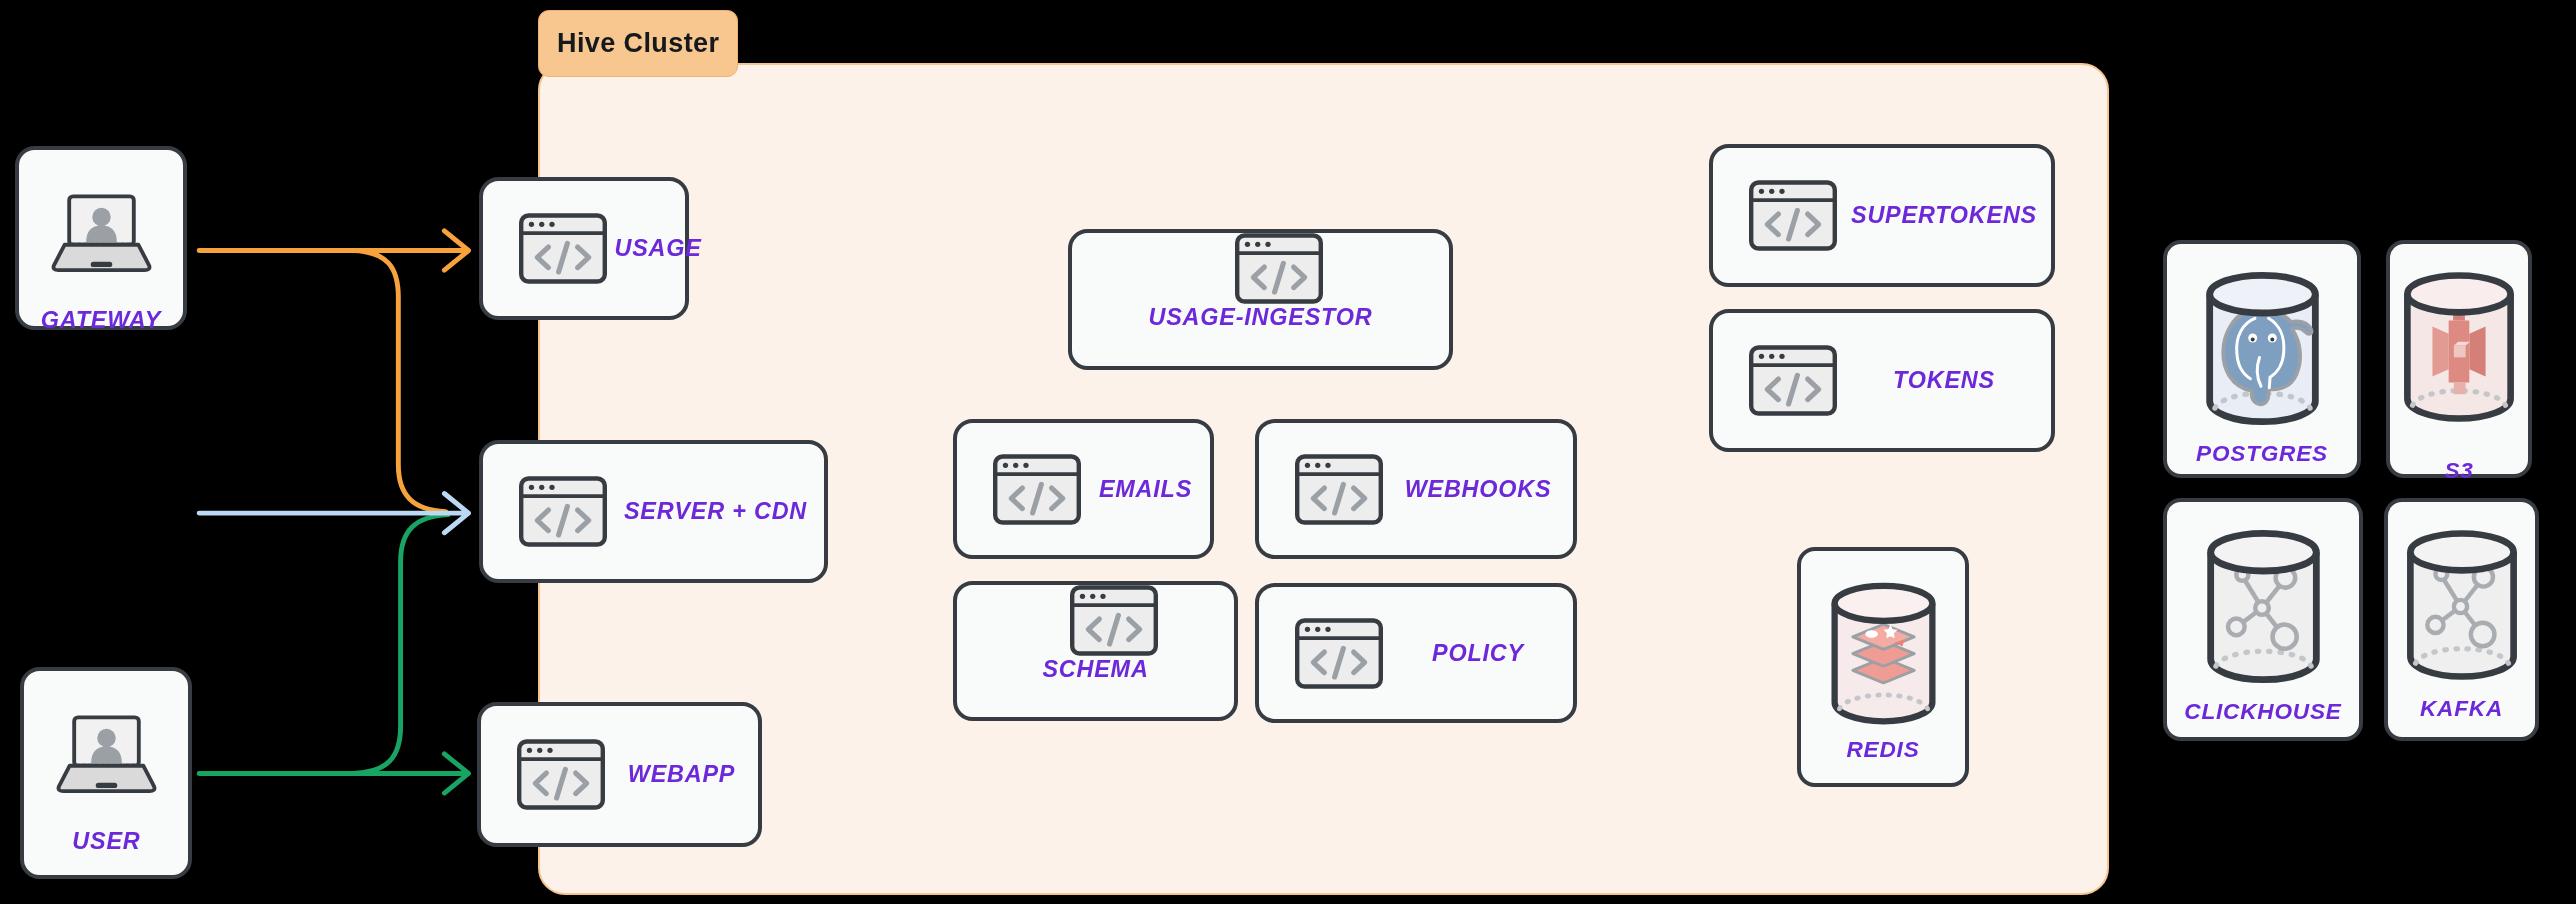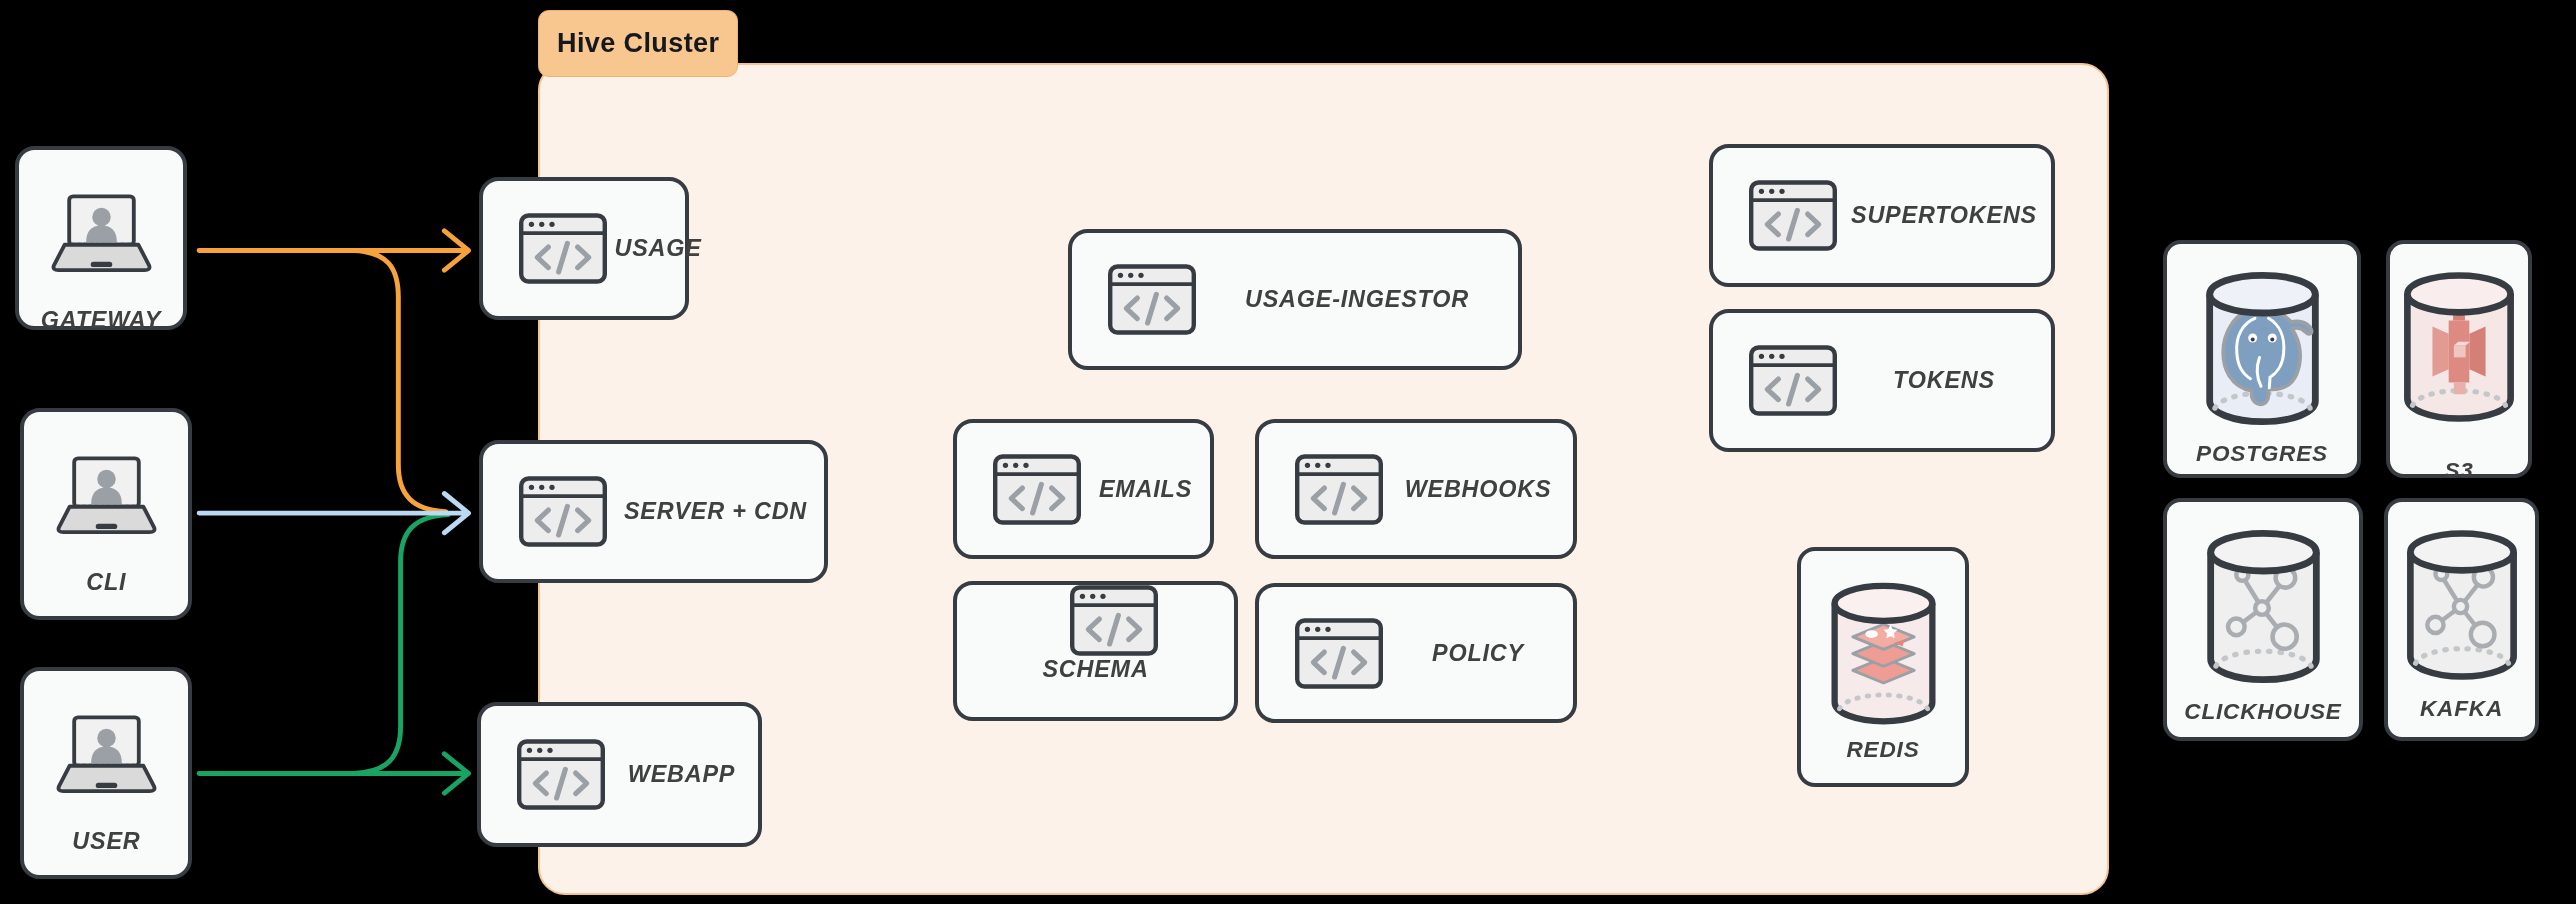--- a/index.html
+++ b/index.html
@@ -8,21 +8,21 @@
   
   .cluster{position:absolute;left:538px;top:63px;width:1567px;height:828px;
            background:#fdf2e9;border:2.3px solid #f6c48e;border-radius:27px;z-index:1;}
   .cluster-pill{position:absolute;left:538px;top:9.8px;height:41px;z-index:4;
                 background:#f7c78f;border:1.5px solid #eeb272;border-radius:10.6px;
                 display:flex;align-items:center;padding:12px 18px;
                 font-size:27px;font-weight:600;color:#15191d;letter-spacing:0.4px;}
   
   .node{position:absolute;background:#f9fbfb;border:4.5px solid #363c42;z-index:3;
         box-sizing:border-box;display:flex;}
-  .lbl{font-style:italic;font-weight:600;color:#404040;letter-spacing:0.8px;}
+  .lbl{font-style:italic;font-weight:600;color:#6d28d9;letter-spacing:0.8px;}
   
   .client{width:172px;border-radius:19.6px;flex-direction:column;align-items:center;
           justify-content:flex-start;padding-top:44px;}
   .client .icon{width:115px;height:80px;}
   .client .lbl{margin-top:33px;font-size:23.4px;}
   
   .svc{border-radius:19.6px;flex-direction:row;align-items:center;}
   .svc .icon{width:88px;height:71px;margin-left:36px;flex:0 0 auto;}
   .svc .lbl{flex:1;text-align:center;font-size:23.4px;padding:0 7.5px;}
   
@@ -30,21 +30,21 @@
   .db .icon{flex:0 0 auto;}
   .db .lbl{margin-top:10.6px;font-size:22.6px;}
   .icon svg{display:block;width:100%;height:100%;}
   
   #n-gateway{left:15px;top:146px;height:184px;}
   #n-cli{left:20.4px;top:408px;height:212px;}
   #n-user{left:20.4px;top:667px;height:212px;}
   #b-usage{left:479px;top:177px;width:210px;height:143px;}
   #b-server-cdn{left:479px;top:440px;width:349px;height:143px;}
   #b-webapp{left:477px;top:702px;width:285px;height:145px;}
-  #b-usage-ingestor{left:1068px;top:229px;width:454px;height:141px;}
+  #b-usage-ingestor{left:1068px;top:229px;width:385px;height:141px;flex-direction:column;}
   #b-emails{left:953px;top:419px;width:261px;height:140px;}
   #b-webhooks{left:1255px;top:419px;width:322px;height:140px;}
   #b-schema{left:953px;top:581px;width:285px;height:140px;flex-direction:column;}
   #b-policy{left:1255px;top:583px;width:322px;height:140px;}
   #b-supertokens{left:1709px;top:144px;width:346px;height:143px;}
   #b-tokens{left:1709px;top:309px;width:346px;height:143px;}
   #b-redis{left:1797px;top:547px;width:172px;height:240px;padding-top:30px;}
   #b-redis .icon{width:113px;height:148px;}
   #b-redis .lbl{margin-top:7.5px;}
   #d-postgres{left:2163px;top:240px;width:198px;height:238px;}
@@ -82,33 +82,20 @@
           <rect x="28" y="3" width="84" height="63" rx="5" fill="#f1f1f1" stroke="#363c42" stroke-width="5"></rect>
           <circle cx="70" cy="30" r="12" fill="#9aa0a5"></circle>
           <path d="M50 63 q0 -22 20 -22 q20 0 20 22 z" fill="#9aa0a5"></path>
           <line x1="31" y1="64" x2="109" y2="64" stroke="#9aa0a5" stroke-width="2.5" stroke-dasharray="4 4"></line>
           <path d="M22 66 L118 66 L132 93 Q134 99 126 99 L14 99 Q6 99 8 93 Z" fill="#dadada" stroke="#363c42" stroke-width="5" stroke-linejoin="round"></path>
           <rect x="56" y="88" width="28" height="7" rx="3.5" fill="#363c42"></rect>
         </svg>
       </span>
     <span class="lbl">GATEWAY</span>
   </div>
-  <div class="node client" id="n-cli">
-    <span class="icon">
-        <svg viewBox="0 0 140 104">
-          <rect x="28" y="3" width="84" height="63" rx="5" fill="#f1f1f1" stroke="#363c42" stroke-width="5"></rect>
-          <circle cx="70" cy="30" r="12" fill="#9aa0a5"></circle>
-          <path d="M50 63 q0 -22 20 -22 q20 0 20 22 z" fill="#9aa0a5"></path>
-          <line x1="31" y1="64" x2="109" y2="64" stroke="#9aa0a5" stroke-width="2.5" stroke-dasharray="4 4"></line>
-          <path d="M22 66 L118 66 L132 93 Q134 99 126 99 L14 99 Q6 99 8 93 Z" fill="#dadada" stroke="#363c42" stroke-width="5" stroke-linejoin="round"></path>
-          <rect x="56" y="88" width="28" height="7" rx="3.5" fill="#363c42"></rect>
-        </svg>
-      </span>
-    <span class="lbl">CLI</span>
-  </div>
   <div class="node client" id="n-user">
     <span class="icon">
         <svg viewBox="0 0 140 104">
           <rect x="28" y="3" width="84" height="63" rx="5" fill="#f1f1f1" stroke="#363c42" stroke-width="5"></rect>
           <circle cx="70" cy="30" r="12" fill="#9aa0a5"></circle>
           <path d="M50 63 q0 -22 20 -22 q20 0 20 22 z" fill="#9aa0a5"></path>
           <line x1="31" y1="64" x2="109" y2="64" stroke="#9aa0a5" stroke-width="2.5" stroke-dasharray="4 4"></line>
           <path d="M22 66 L118 66 L132 93 Q134 99 126 99 L14 99 Q6 99 8 93 Z" fill="#dadada" stroke="#363c42" stroke-width="5" stroke-linejoin="round"></path>
           <rect x="56" y="88" width="28" height="7" rx="3.5" fill="#363c42"></rect>
         </svg>

